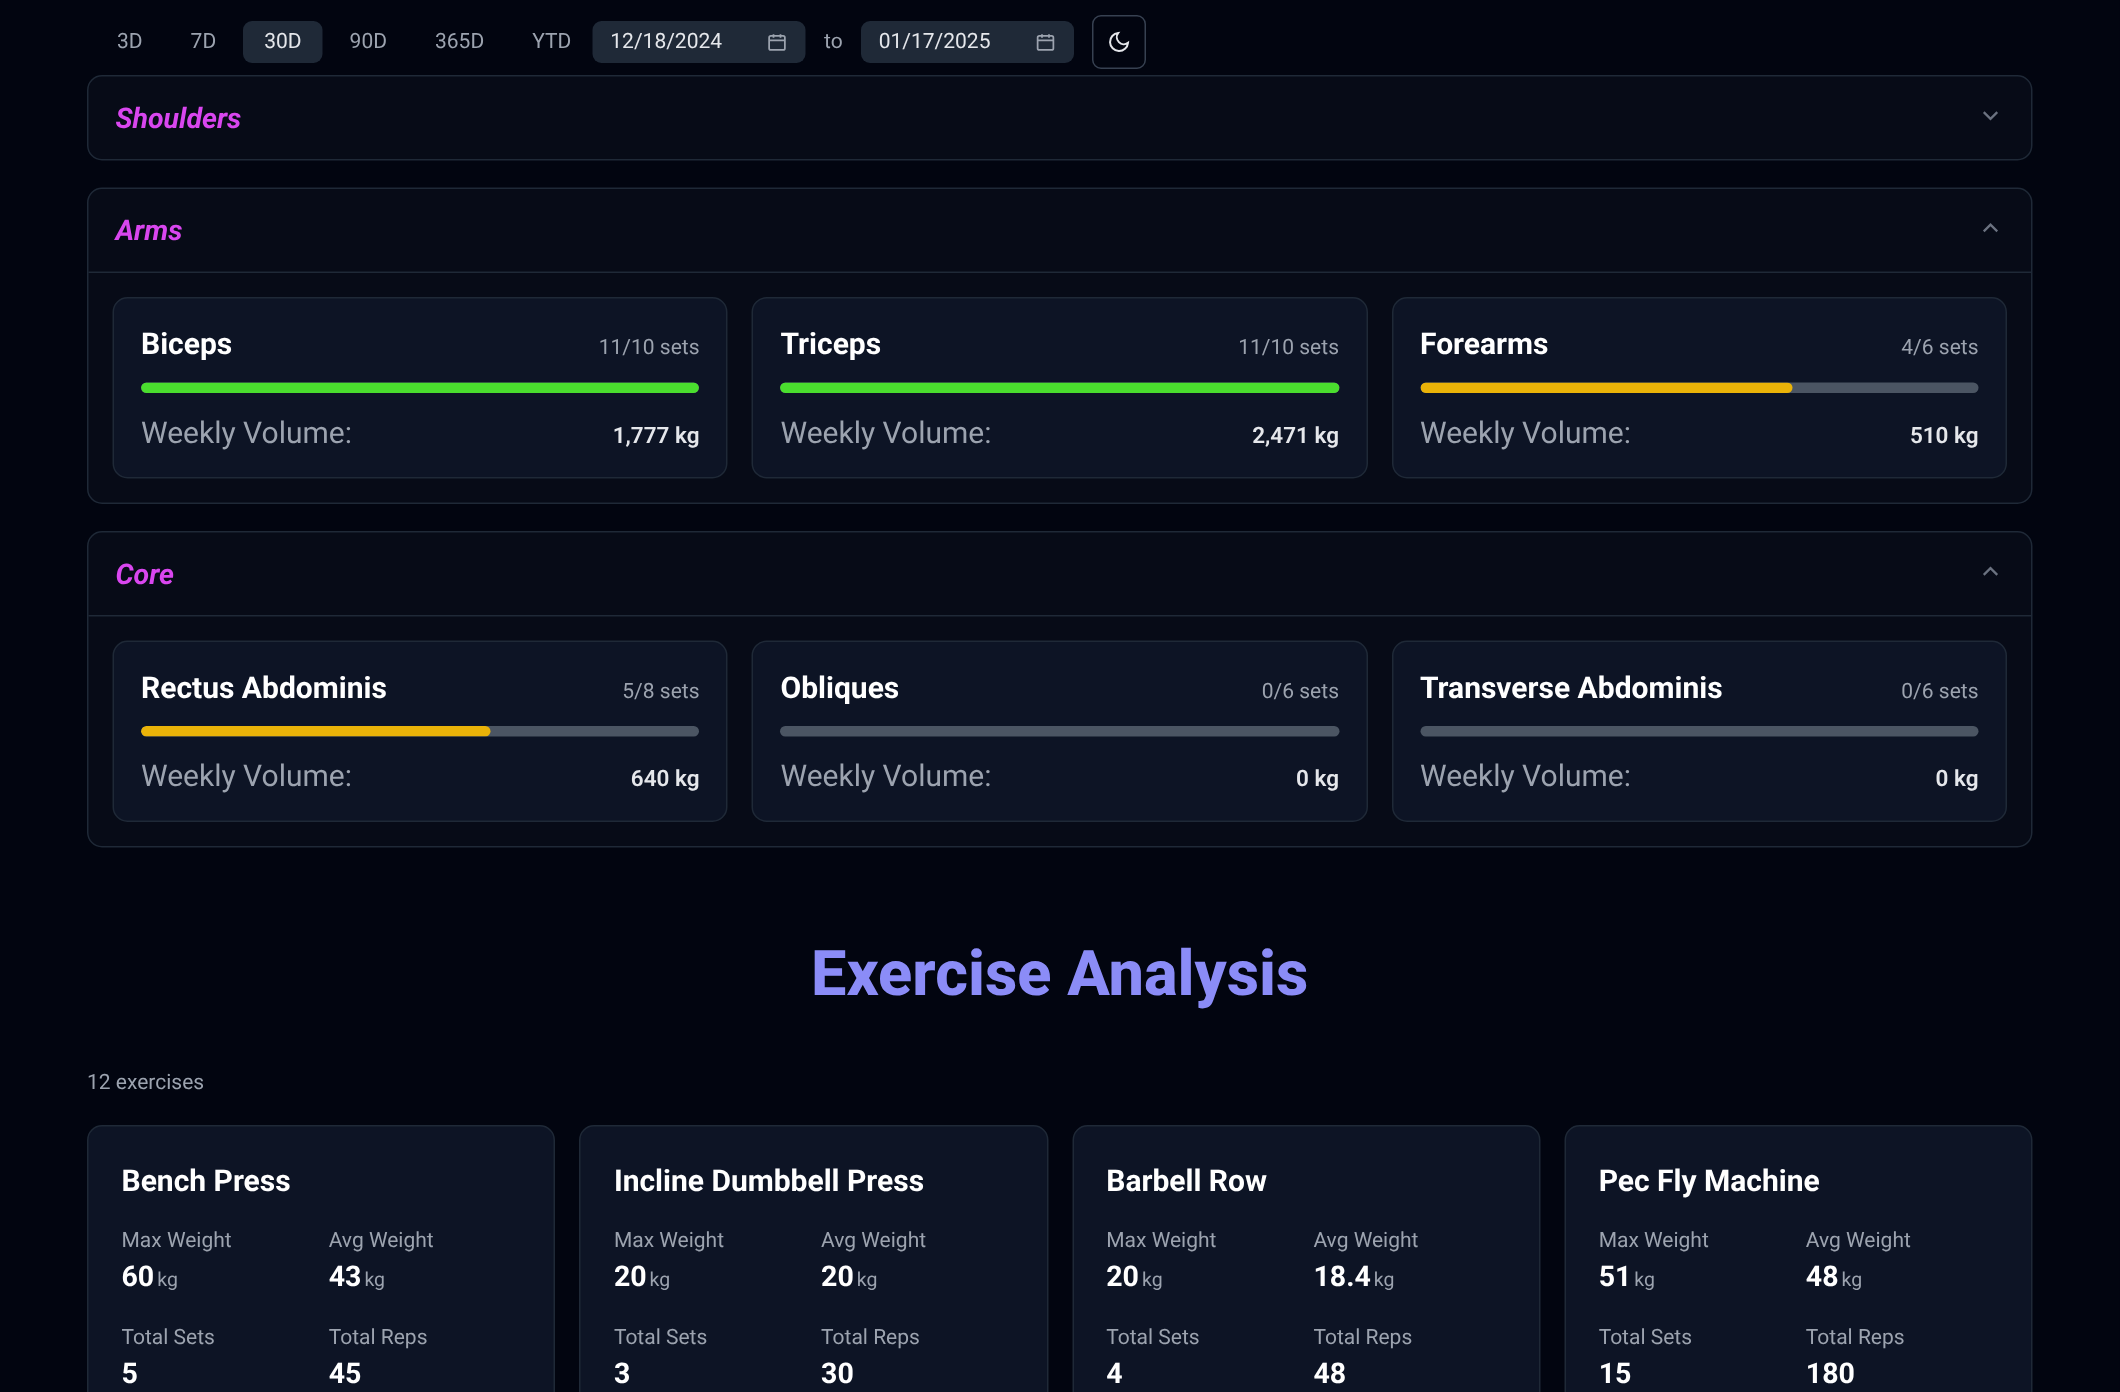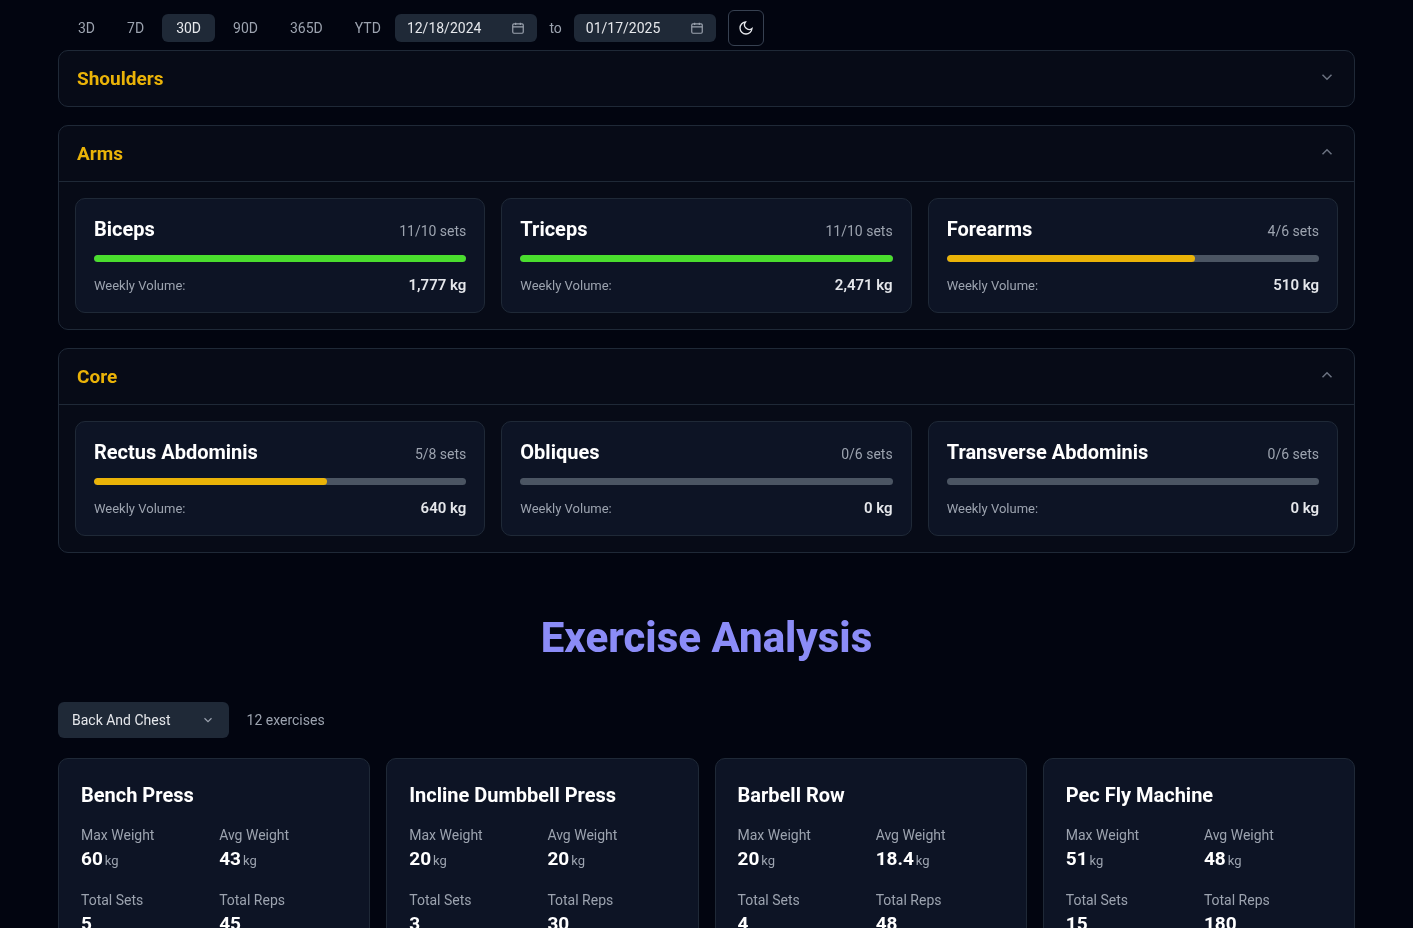--- a/index.html
+++ b/index.html
@@ -60,21 +60,21 @@
   margin-bottom: 18px;
   background: #070b17;
 }
 .group-header {
   display: flex;
   justify-content: space-between;
   align-items: center;
   padding: 16px 18px;
   cursor: pointer;
 }
-.group-title { font-size: 19px; font-weight: 700; color: #eab308; }
+.group-title { font-size: 19px; font-weight: 700; color: #d946ef; font-style: italic; }
 .chevron svg { stroke: #6b7280; }
 
 .group-body {
   border-top: 1px solid #1f2937;
   padding: 16px;
   display: grid;
   grid-template-columns: repeat(3, 1fr);
   gap: 16px;
 }
 
@@ -96,21 +96,21 @@
   margin: 14px 0 14px 0;
   height: 7px;
   background: #4b5563;
   border-radius: 4px;
   overflow: hidden;
 }
 .mcard-bar-fill {
   height: 100%;
   border-radius: 4px;
 }
-.mcard-label { font-size: 13px; color: #9ca3af; }
+.mcard-label { font-size: 20px; color: #9ca3af; }
 .mcard-val { font-size: 15px; font-weight: 600; color: #e5e7eb; }
 
 
 .section-title {
   text-align: center;
   font-size: 42px;
   font-weight: 800;
   color: #8b8cf7;
   margin: 60px 0 40px 0;
 }
@@ -307,26 +307,20 @@
       <span class="mcard-label">Weekly Volume:</span>
       <span class="mcard-val">0 kg</span>
     </div>
         </div>
       </div>
   </div>
 
   <h1 class="section-title">Exercise Analysis</h1>
 
   <div class="filter-row">
-    <div class="select-box">
-      <span>Back And Chest</span>
-      <svg width="14" height="14" viewBox="0 0 24 24" fill="none" stroke="#9ca3af" stroke-width="2">
-          <polyline points="6 9 12 15 18 9"></polyline>
-        </svg>
-    </div>
     <span class="exercise-count">12 exercises</span>
   </div>
 
   <div class="ex-grid" id="ex-grid">
       <div class="ex-card">
     <div class="ex-title">Bench Press</div>
     <div class="ex-stats">
       <div>
         <div class="stat-label">Max Weight</div>
         <div class="stat-val"><span>60</span><span class="stat-unit">kg</span></div>

